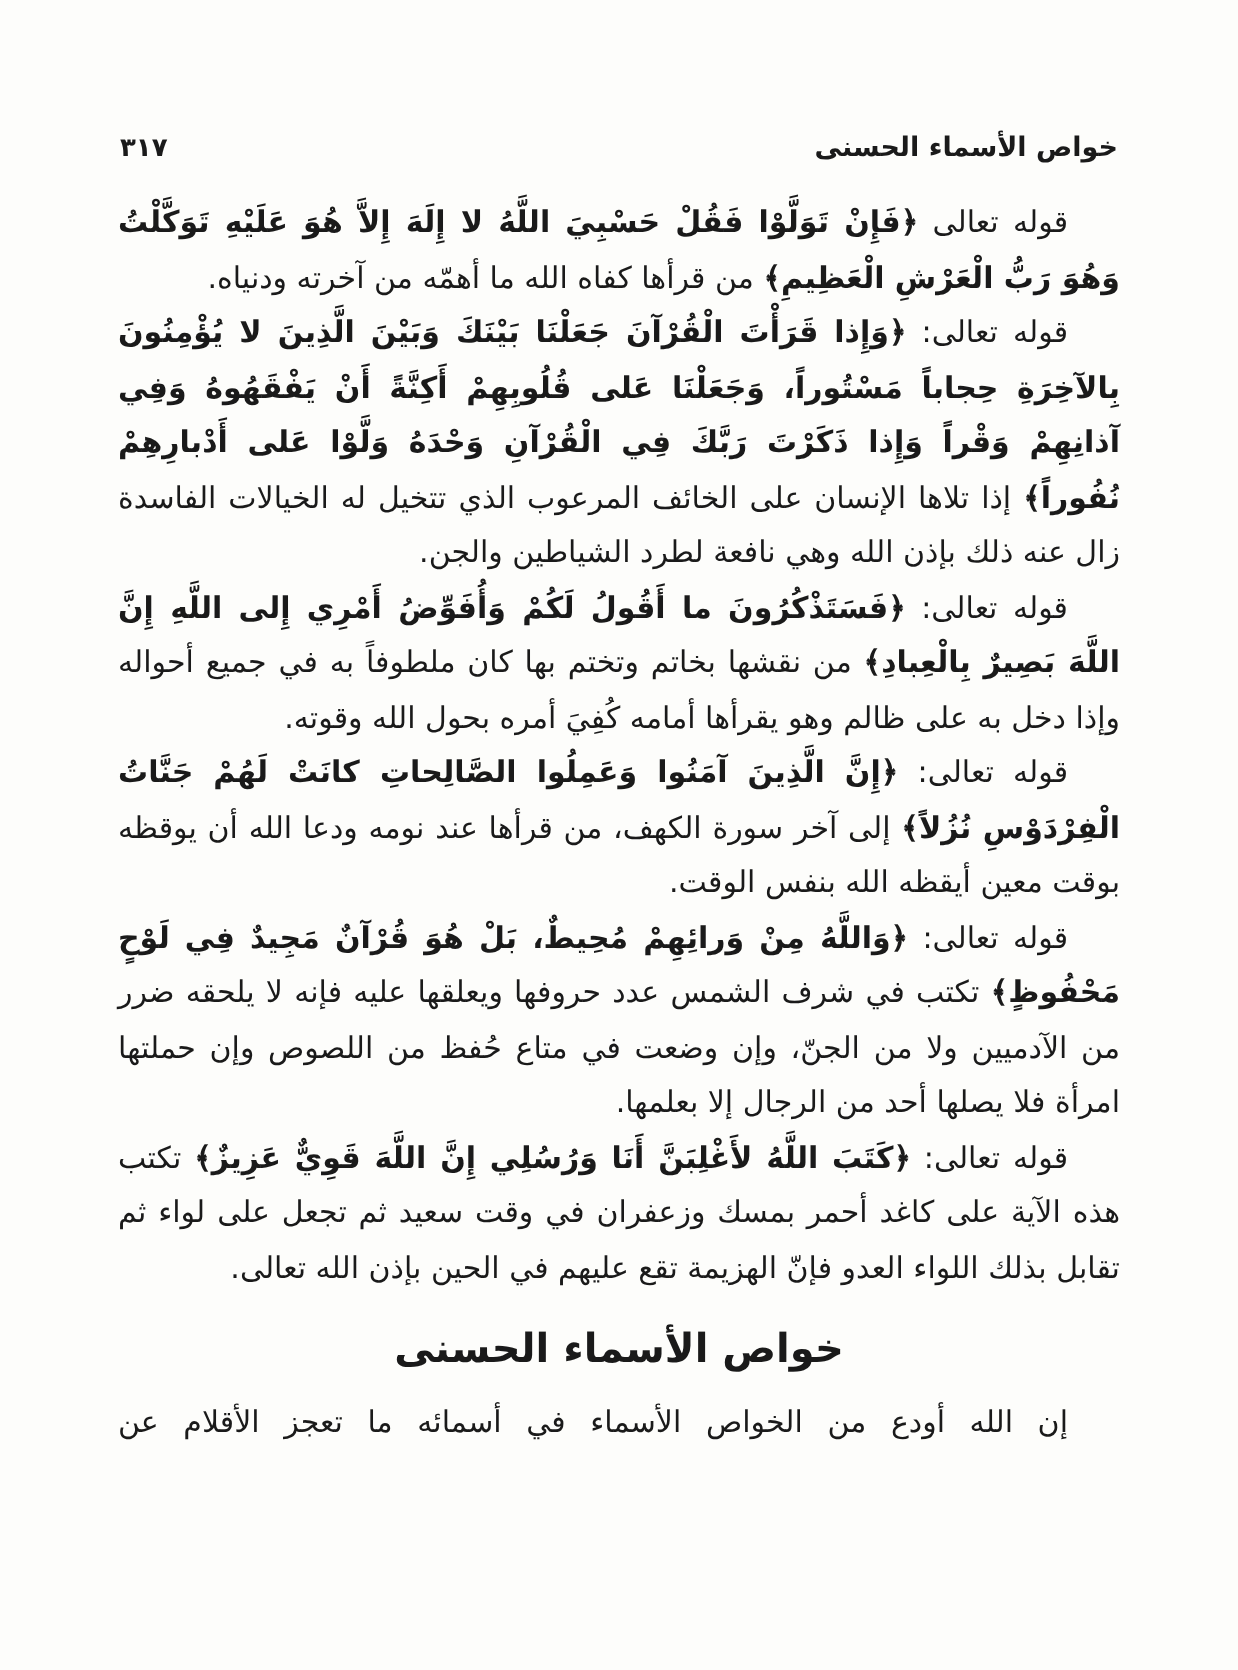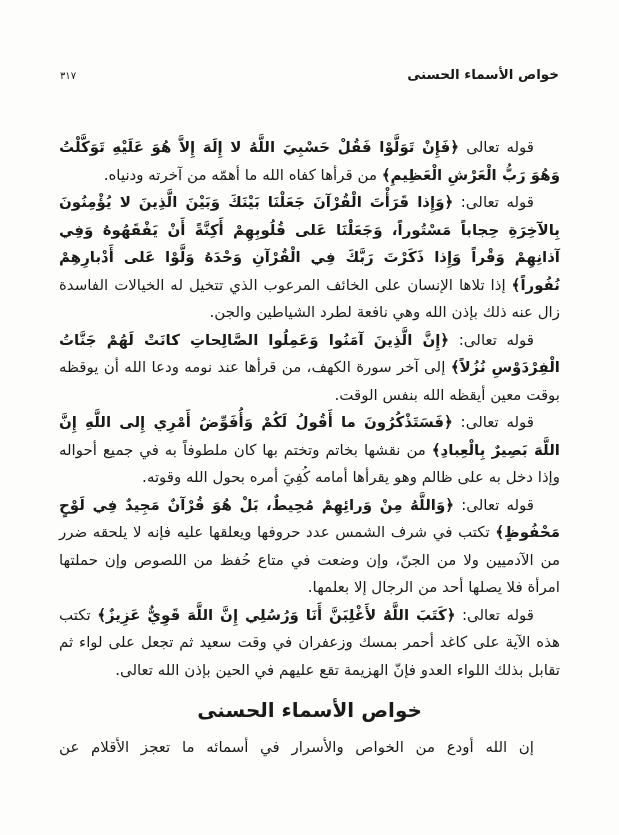--- a/index.html
+++ b/index.html
@@ -26,32 +26,31 @@
     left: 60px;
     display: flex;
     justify-content: space-between;
     align-items: baseline;
   }
   .running-title {
     font-size: 13.5px;
     font-weight: bold;
   }
   .page-number {
-    font-size: 10px;
-    font-weight: normal;
+    font-size: 13px;
+    font-weight: bold;
   }
   .body-text {
     position: absolute;
     top: 98px;
     right: 59px;
     left: 59px;
     font-size: 15px;
     line-height: 27.5px;
     text-align: justify;
-    margin-top: 36px;
   }
   .para {
     margin: 0;
     text-indent: 26px;
   }
   .quran {
     font-weight: bold;
   }
   .section-heading {
     text-align: center;
@@ -75,24 +74,24 @@
 
   <div class="header-row">
     <span class="running-title">خواص الأسماء الحسنى</span>
     <span class="page-number">٣١٧</span>
   </div>
 
   <div class="body-text">
     <div id="paragraphs">
         <p class="para"><span class="plain">قوله تعالى </span><span class="quran">﴿فَإِنْ تَوَلَّوْا فَقُلْ حَسْبِيَ اللَّهُ لا إِلَهَ إِلاَّ هُوَ عَلَيْهِ تَوَكَّلْتُ وَهُوَ رَبُّ الْعَرْشِ الْعَظِيمِ﴾</span><span class="plain"> من قرأها كفاه الله ما أهمّه من آخرته ودنياه.</span></p>
         <p class="para"><span class="plain">قوله تعالى: </span><span class="quran">﴿وَإِذا قَرَأْتَ الْقُرْآنَ جَعَلْنَا بَيْنَكَ وَبَيْنَ الَّذِينَ لا يُؤْمِنُونَ بِالآخِرَةِ حِجاباً مَسْتُوراً، وَجَعَلْنَا عَلى قُلُوبِهِمْ أَكِنَّةً أَنْ يَفْقَهُوهُ وَفِي آذانِهِمْ وَقْراً وَإِذا ذَكَرْتَ رَبَّكَ فِي الْقُرْآنِ وَحْدَهُ وَلَّوْا عَلى أَدْبارِهِمْ نُفُوراً﴾</span><span class="plain"> إذا تلاها الإنسان على الخائف المرعوب الذي تتخيل له الخيالات الفاسدة زال عنه ذلك بإذن الله وهي نافعة لطرد الشياطين والجن.</span></p>
+        <p class="para"><span class="plain">قوله تعالى: </span><span class="quran">﴿فَسَتَذْكُرُونَ ما أَقُولُ لَكُمْ وَأُفَوِّضُ أَمْرِي إِلى اللَّهِ إِنَّ اللَّهَ بَصِيرٌ بِالْعِبادِ﴾</span><span class="plain"> من نقشها بخاتم وتختم بها كان ملطوفاً به في جميع أحواله وإذا دخل به على ظالم وهو يقرأها أمامه كُفِيَ أمره بحول الله وقوته.</span></p>
         <p class="para"><span class="plain">قوله تعالى: </span><span class="quran">﴿إِنَّ الَّذِينَ آمَنُوا وَعَمِلُوا الصَّالِحاتِ كانَتْ لَهُمْ جَنَّاتُ الْفِرْدَوْسِ نُزُلاً﴾</span><span class="plain"> إلى آخر سورة الكهف، من قرأها عند نومه ودعا الله أن يوقظه بوقت معين أيقظه الله بنفس الوقت.</span></p>
-        <p class="para"><span class="plain">قوله تعالى: </span><span class="quran">﴿فَسَتَذْكُرُونَ ما أَقُولُ لَكُمْ وَأُفَوِّضُ أَمْرِي إِلى اللَّهِ إِنَّ اللَّهَ بَصِيرٌ بِالْعِبادِ﴾</span><span class="plain"> من نقشها بخاتم وتختم بها كان ملطوفاً به في جميع أحواله وإذا دخل به على ظالم وهو يقرأها أمامه كُفِيَ أمره بحول الله وقوته.</span></p>
         <p class="para"><span class="plain">قوله تعالى: </span><span class="quran">﴿وَاللَّهُ مِنْ وَرائِهِمْ مُحِيطٌ، بَلْ هُوَ قُرْآنٌ مَجِيدٌ فِي لَوْحٍ مَحْفُوظٍ﴾</span><span class="plain"> تكتب في شرف الشمس عدد حروفها ويعلقها عليه فإنه لا يلحقه ضرر من الآدميين ولا من الجنّ، وإن وضعت في متاع حُفظ من اللصوص وإن حملتها امرأة فلا يصلها أحد من الرجال إلا بعلمها.</span></p>
         <p class="para"><span class="plain">قوله تعالى: </span><span class="quran">﴿كَتَبَ اللَّهُ لأَغْلِبَنَّ أَنَا وَرُسُلِي إِنَّ اللَّهَ قَوِيٌّ عَزِيزٌ﴾</span><span class="plain"> تكتب هذه الآية على كاغد أحمر بمسك وزعفران في وقت سعيد ثم تجعل على لواء ثم تقابل بذلك اللواء العدو فإنّ الهزيمة تقع عليهم في الحين بإذن الله تعالى.</span></p>
       </div>
 
     <h2 class="section-heading">خواص الأسماء الحسنى</h2>
 
-    <p class="closing">إن الله أودع من الخواص والأسرار في أسمائه ما تعجز الأقلام عن</p>
+    <p class="closing">إن الله أودع من الخواص الأسماء في أسمائه ما تعجز الأقلام عن</p>
   </div>
 
 </div>
 
 </body></html>

